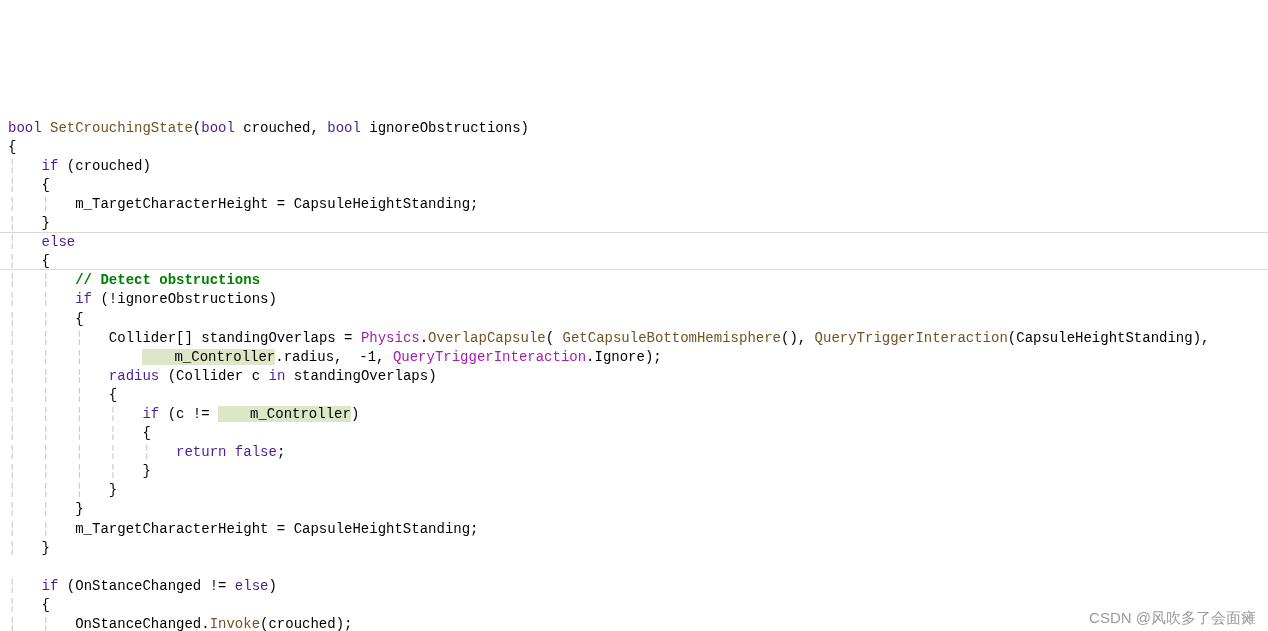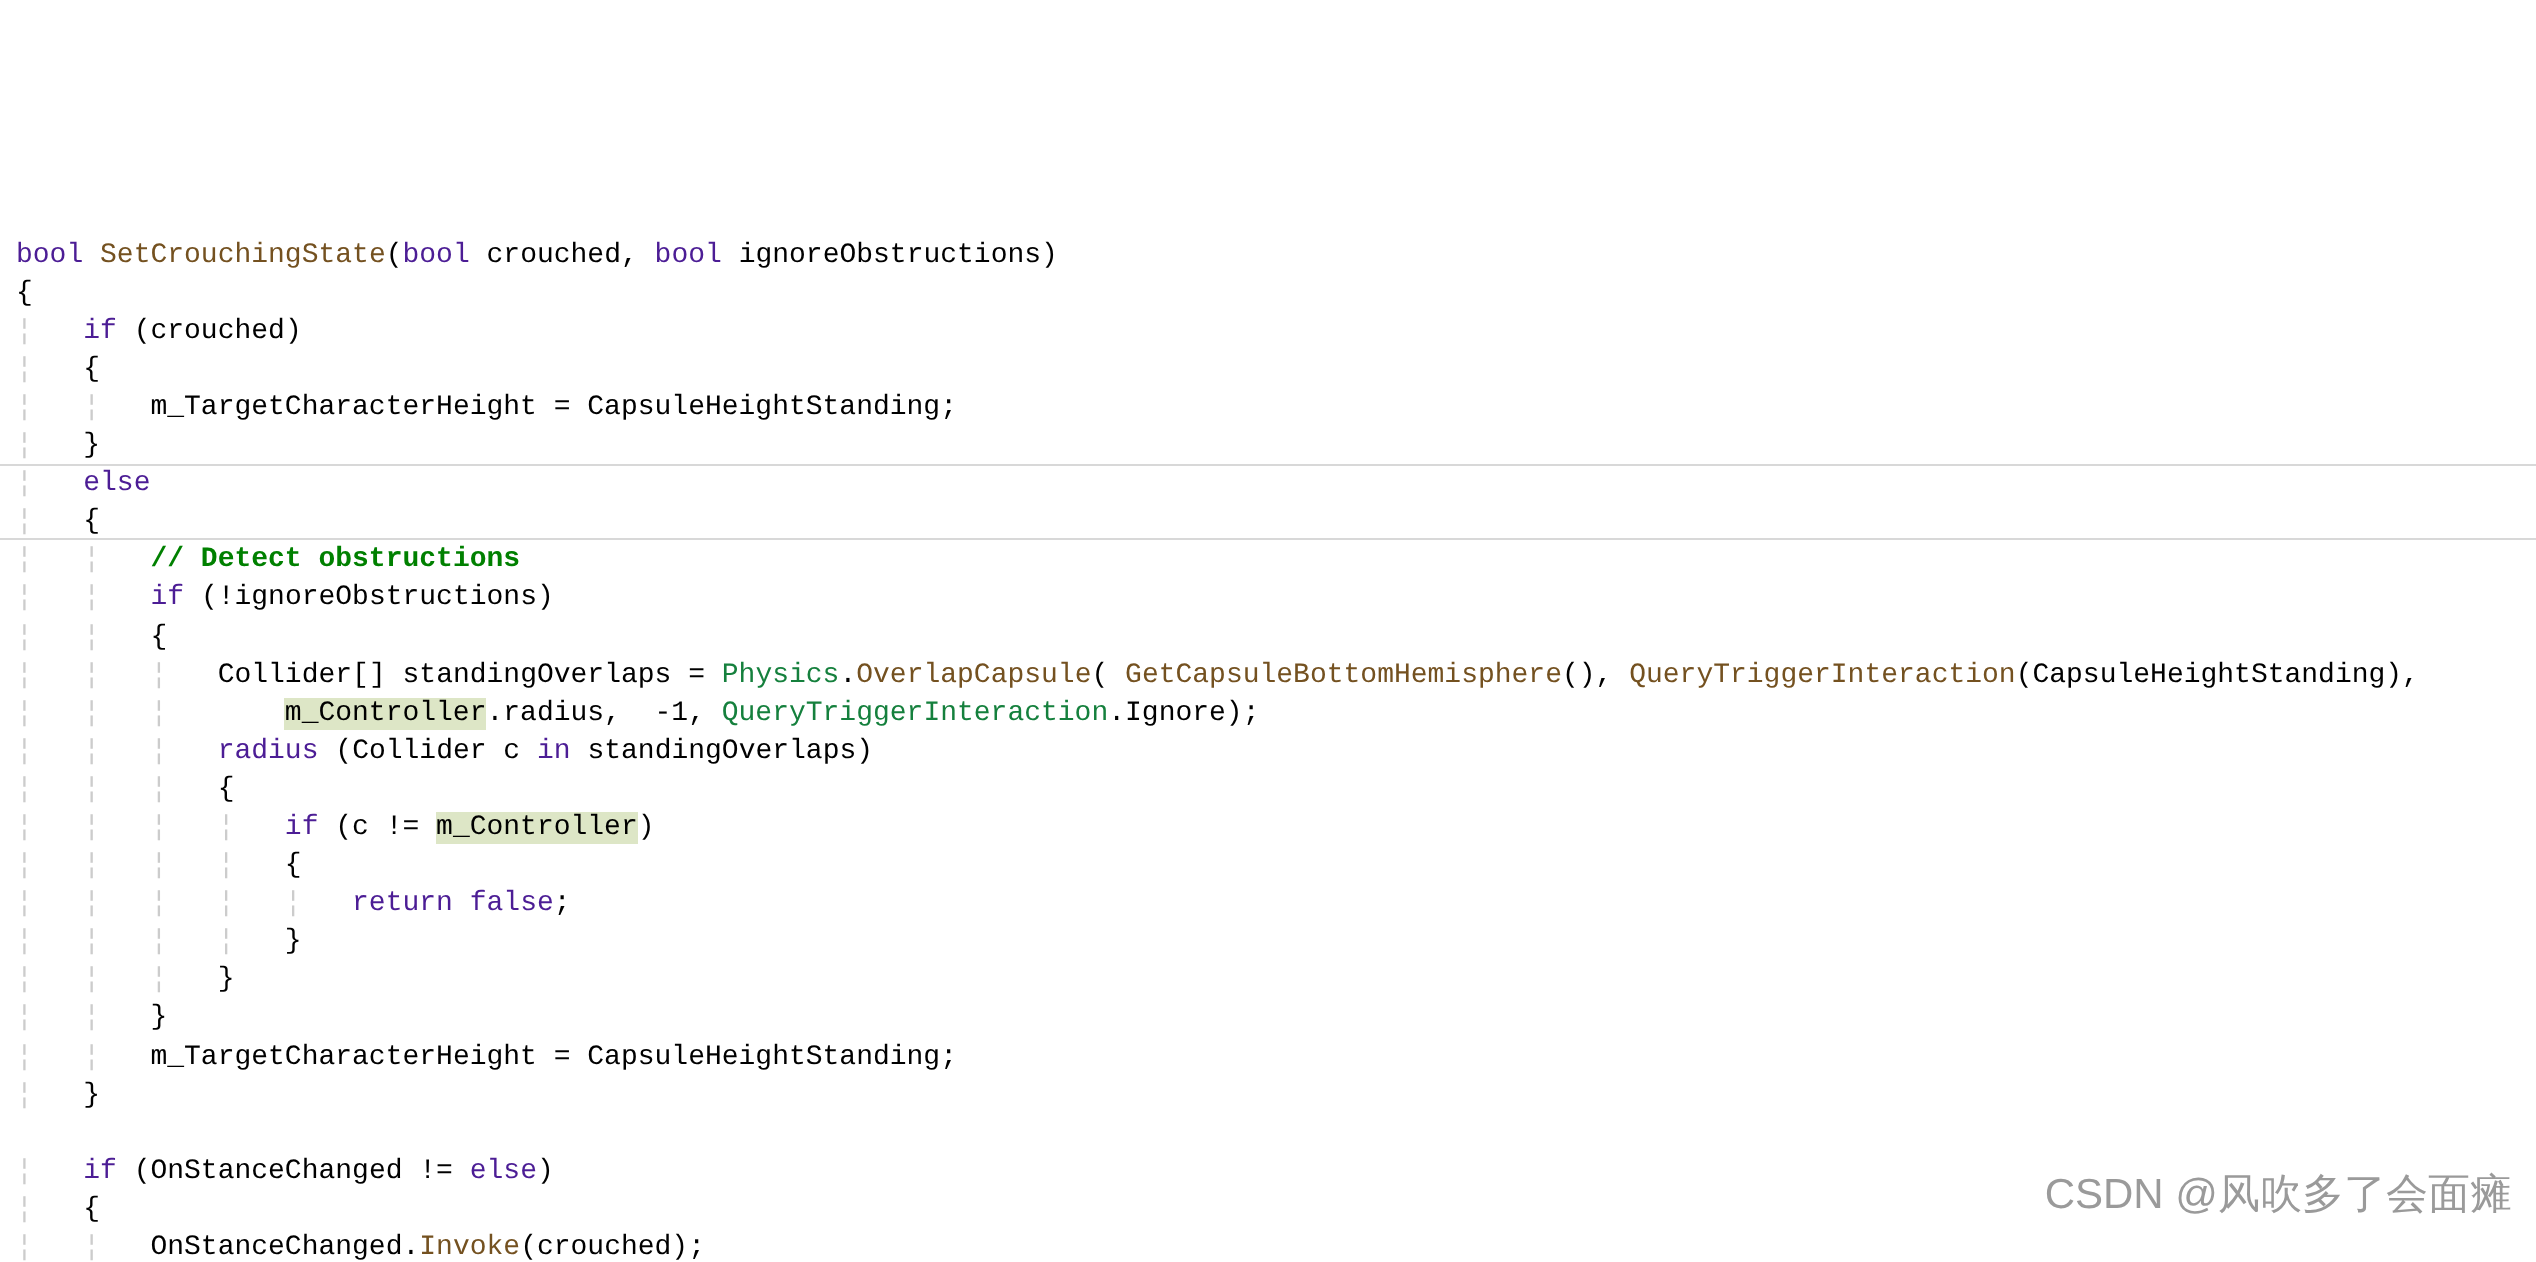--- a/index.html
+++ b/index.html
@@ -12,40 +12,40 @@
   white-space: pre;
   padding: 4px 8px;
   width: 1268px;
   height: 631px;
   overflow: hidden;
   position: relative;
 }
 .kw { color: #4c1d95; }
 .type { color: #000000; }
 .method { color: #745120; text-align: center; }
-.cls { color: #15803d; }
+.cls { color: #a21caf; }
 .comment { color: #008000; font-weight: bold; }
 .guide { color: #cccccc; }
-.highlight { background-color: #dde6c6; }
+.highlight { background-color: #dde6c6; padding-left: 32px; }
 .highlight-line {
   position: absolute;
   left: 0; right: 0;
   height: 38px;
   top: 232px;
   border-top: 1px solid #d8d8d8;
   border-bottom: 1px solid #d8d8d8;
   z-index: -1;
 }
 .watermark {
   position: absolute;
   right: 12px;
-  bottom: 24px;
+  bottom: 4px;
   color: rgba(120,120,120,0.75);
   font-family: "Microsoft YaHei", sans-serif;
-  font-size: 21px;
+  font-size: 15px;
 }
 </style>
 </head>
 <body>
 
 
 
 <div class="highlight-line"></div>
 
 <div><span class="kw">bool</span> <span class="method">SetCrouchingState</span>(<span class="kw">bool</span> <span>crouched</span>, <span class="kw">bool</span> <span>ignoreObstructions</span>)

